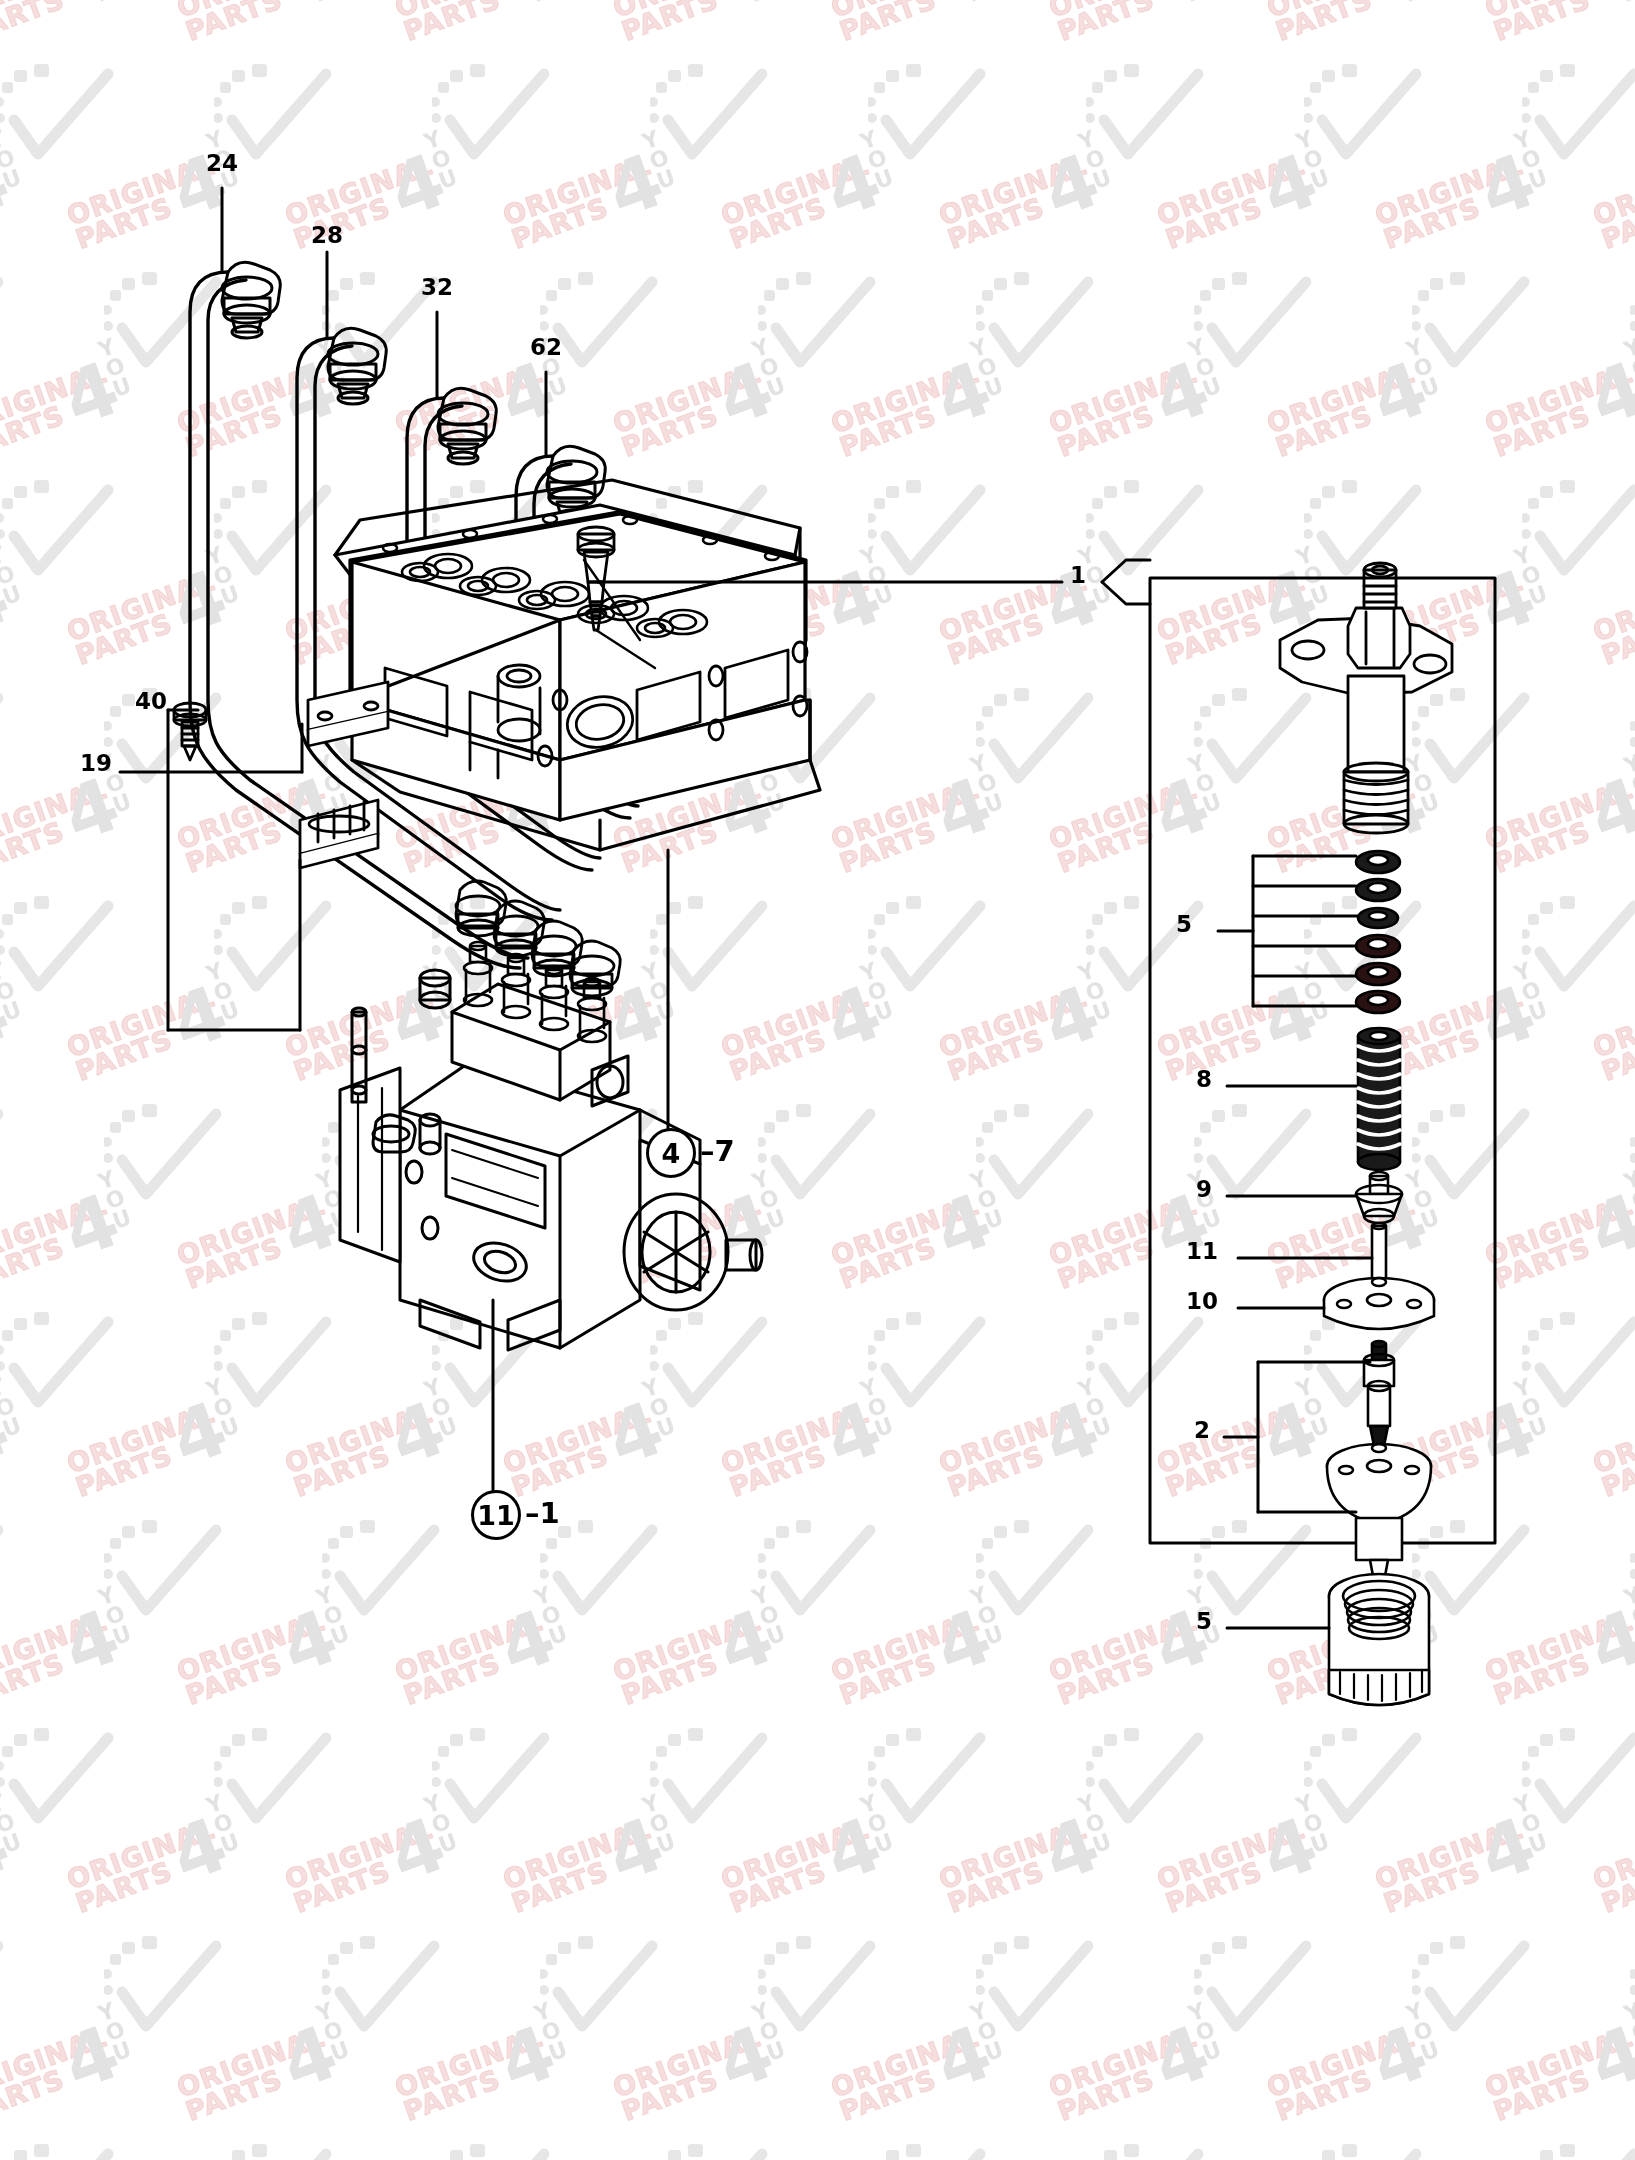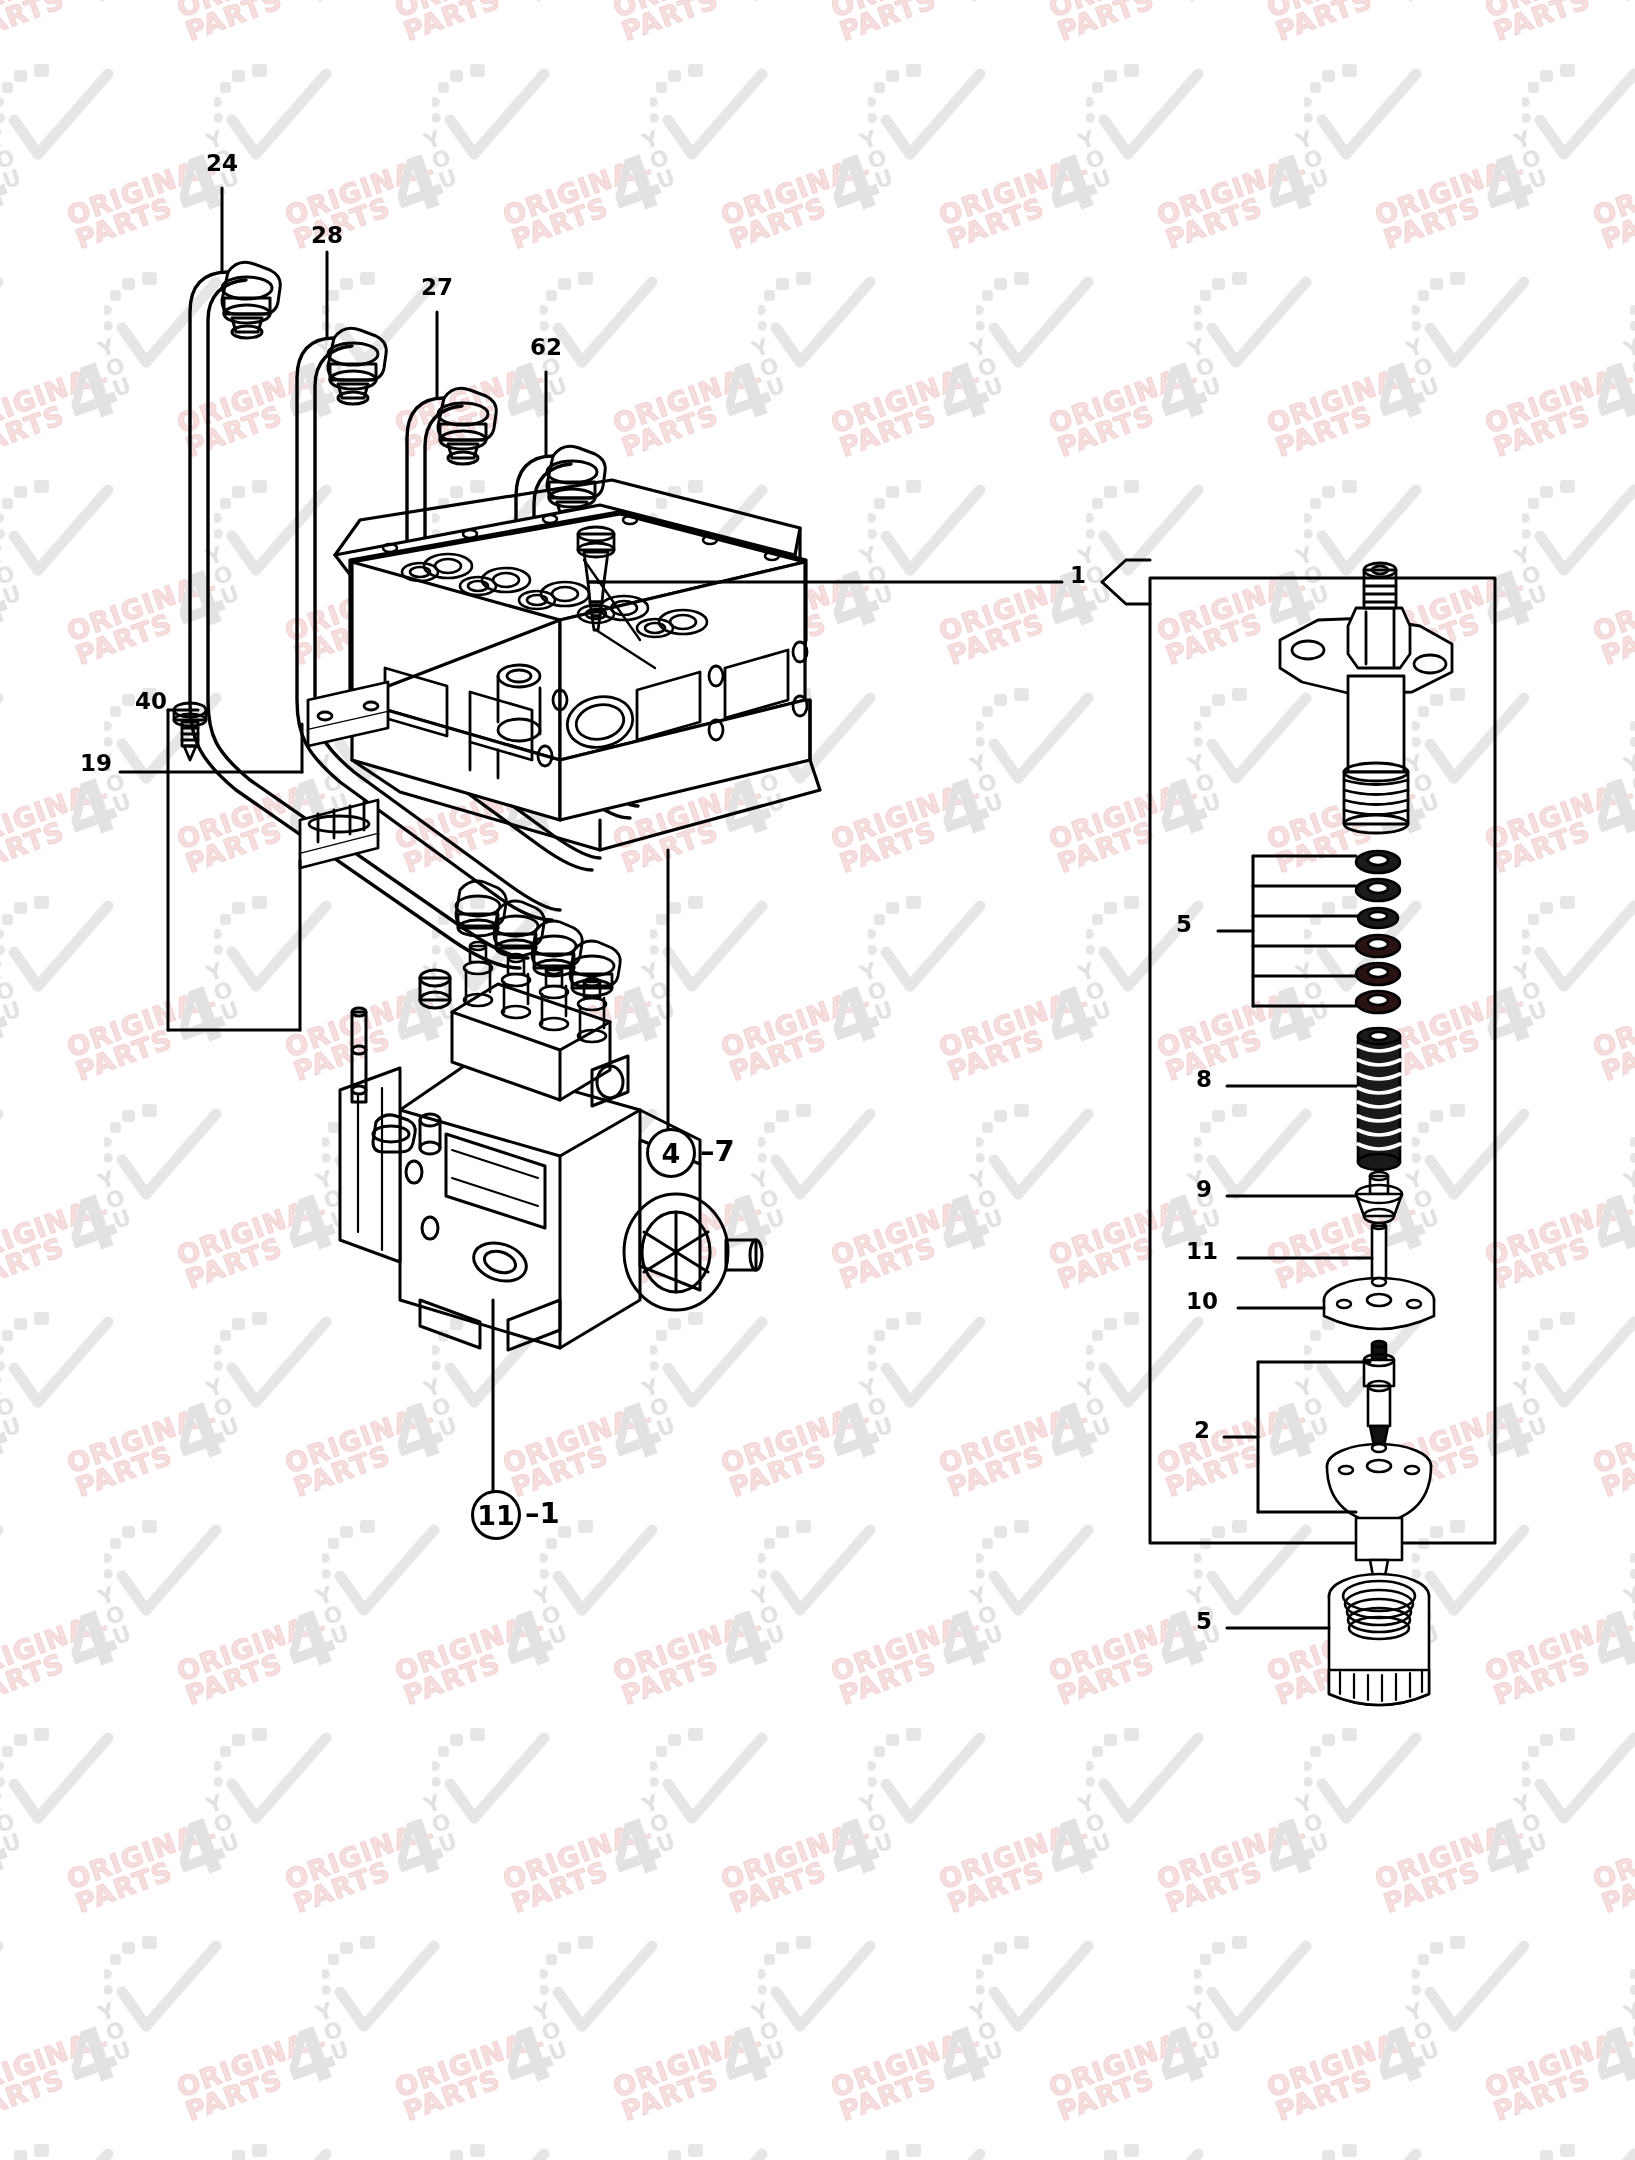--- a/index.html
+++ b/index.html
@@ -1858,21 +1858,21 @@
           <line x1="1422" y1="1671" x2="1422" y2="1692"></line>
         </g>
       </g>
       <line x1="1227" y1="1628" x2="1329" y2="1628" stroke-width="3"></line>
 
     </g>
   </svg>
 
   <div class="lbl" style="left:206px;top:150px;">24</div>
   <div class="lbl" style="left:311px;top:222px;">28</div>
-  <div class="lbl" style="left:421px;top:274px;">27</div>
+  <div class="lbl" style="left:421px;top:274px;">32</div>
   <div class="lbl" style="left:530px;top:334px;">62</div>
 
   <div class="lbl" style="left:1070px;top:562px;">1</div>
 
   <div class="lbl" style="left:1176px;top:911px;">5</div>
   <div class="lbl" style="left:1196px;top:1066px;">8</div>
   <div class="lbl" style="left:1196px;top:1176px;">9</div>
   <div class="lbl" style="left:1186px;top:1238px;">11</div>
   <div class="lbl" style="left:1186px;top:1288px;">10</div>
   <div class="lbl" style="left:1194px;top:1417px;">2</div>

